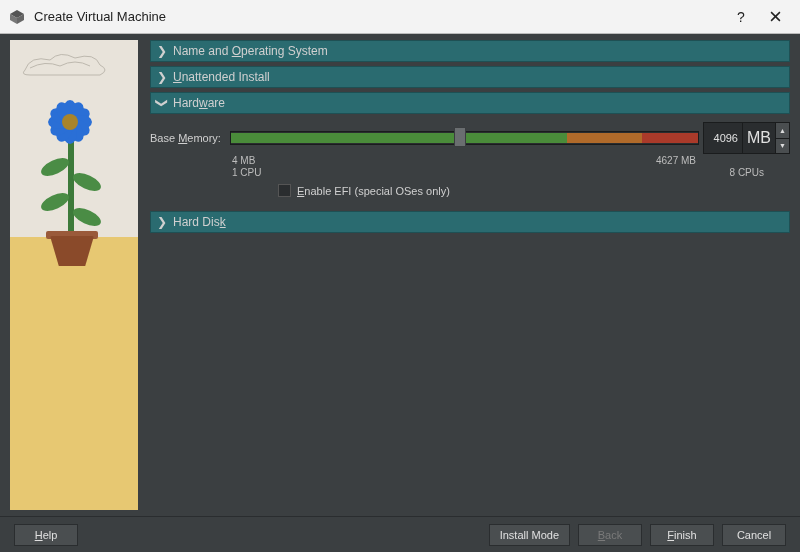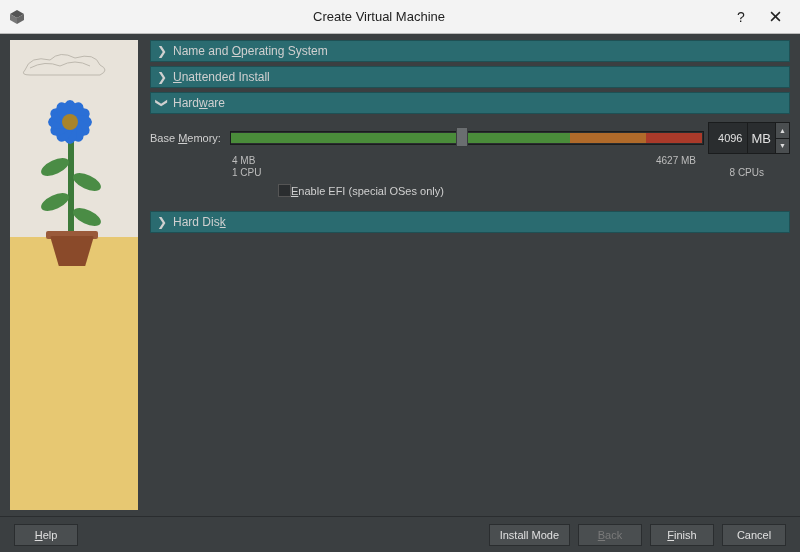--- a/index.html
+++ b/index.html
@@ -13,21 +13,20 @@
     overflow: hidden;
   }
   .titlebar {
     height: 34px;
     background: #f3f3f3;
     color: #222;
     display: flex;
     align-items: center;
     padding: 0 8px;
     border-bottom: 1px solid #bbb;
-    text-align: center;
   }
   .titlebar .app-icon {
     width: 18px; height: 18px;
     margin-right: 8px;
     display: flex; align-items: center; justify-content: center;
   }
   .titlebar .title { flex: 1; font-size: 13px; color: #222; }
   .titlebar .winbtn {
     width: 34px; height: 34px;
     display: flex; align-items: center; justify-content: center;
@@ -187,40 +186,41 @@
     text-align: right;
     padding: 0 4px;
     font-size: 11px;
   }
   .spinbox .unit {
     background: #2a2d2f;
     color: #e0e0e0;
     border: 1px solid #1a1c1d;
     border-left: none;
     padding: 14px 4px;
-    font-size: 13px;
+    font-size: 16px;
     display:flex;align-items:center;
   }
   .spinbox .arrows {
     display: flex; flex-direction: column;
     width: 14px;
     border: 1px solid #1a1c1d;
     border-left: none;
   }
   .spinbox .arrows div {
     flex: 1;
     background: #4a4e50;
     font-size: 7px;
     display:flex;align-items:center;justify-content:center;
     cursor: pointer;
     color:#ddd;
   }
   .spinbox .arrows div:first-child { border-bottom: 1px solid #1a1c1d; }
   .checkbox-row {
     display: flex; align-items: center;
+    gap: 6px;
     margin: 6px 0 4px 80px;
     padding-left: 48px;
   }
   .checkbox {
     width: 13px; height: 13px;
     background: #2a2d2f;
     border: 1px solid #555;
   }
   .footer {
     height: 36px;

